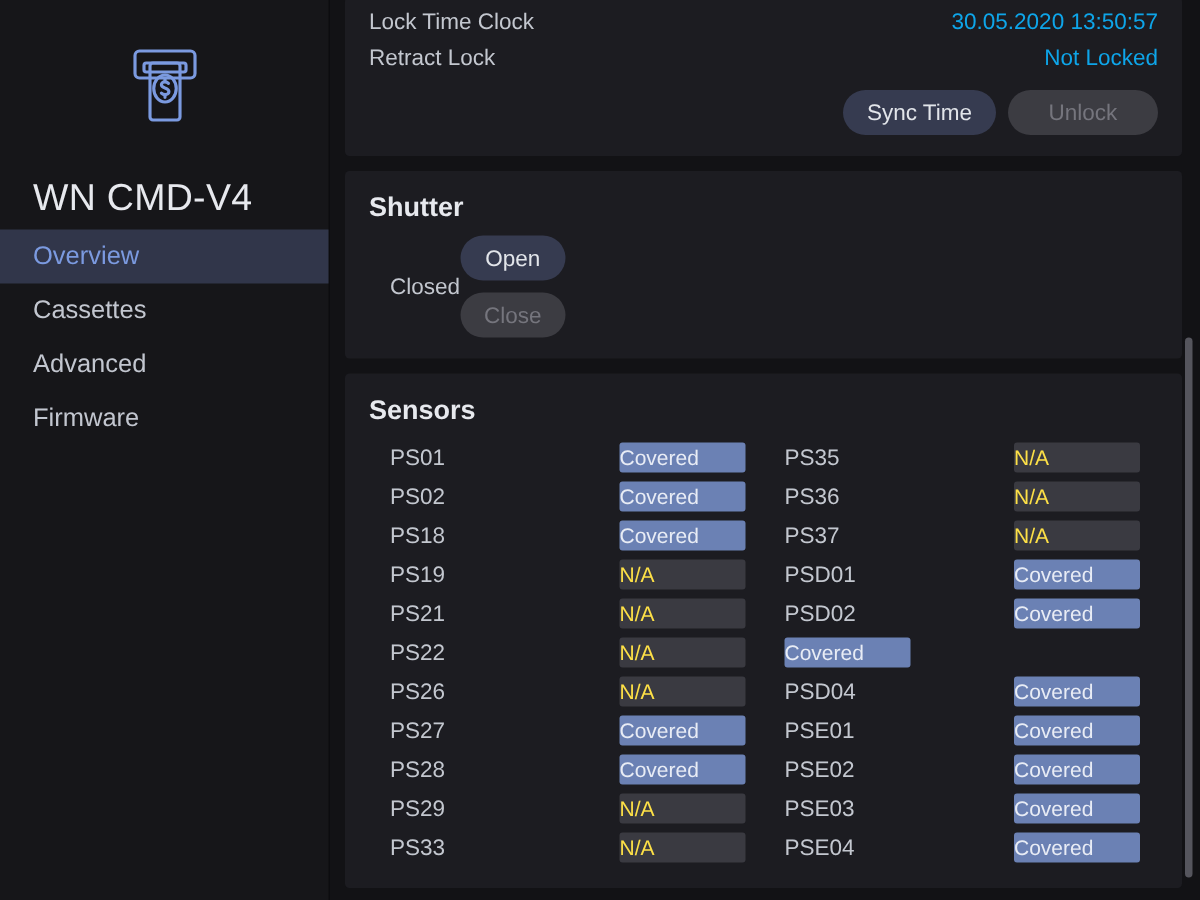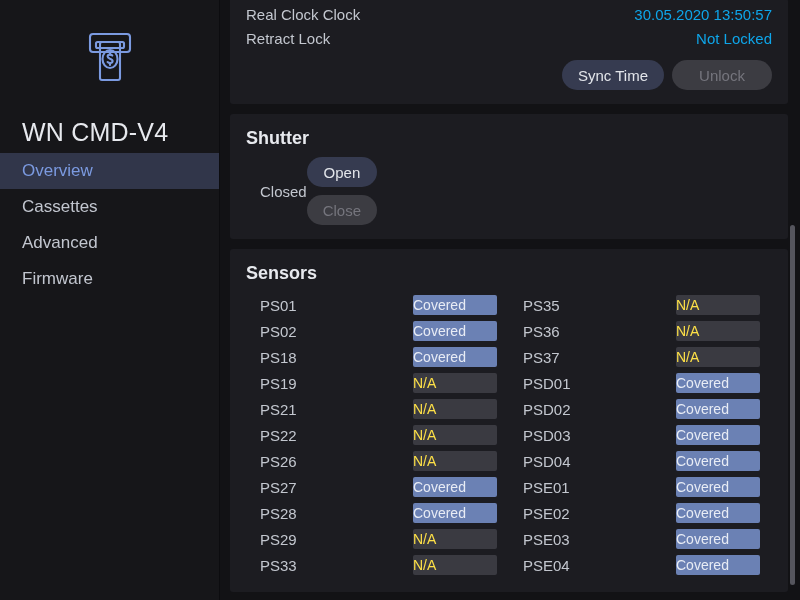--- a/index.html
+++ b/index.html
@@ -269,21 +269,21 @@
 
   <div class="content">
 
     <div class="panel" style="margin-top:-2px; padding-top:2px;">
       <div class="clipped-row">
         <span></span>
         <span></span>
       </div>
 
       <div class="info-row">
-        <span class="info-label">Real Clock Clock</span>
+        <span class="info-label">Lock Time Clock</span>
         <span class="info-value">30.05.2020 13:50:57</span>
       </div>
 
       <div class="info-row">
         <span class="info-label">Retract Lock</span>
         <span class="info-value">Not Locked</span>
       </div>
 
       <div class="btn-row">
         <button class="btn">Sync Time</button>
@@ -367,21 +367,20 @@
             </div>
             <div class="sensor-row">
               <span class="sensor-name">PSD01</span>
               <span class="badge covered">Covered</span>
             </div>
             <div class="sensor-row">
               <span class="sensor-name">PSD02</span>
               <span class="badge covered">Covered</span>
             </div>
             <div class="sensor-row">
-              <span class="sensor-name">PSD03</span>
               <span class="badge covered">Covered</span>
             </div>
             <div class="sensor-row">
               <span class="sensor-name">PSD04</span>
               <span class="badge covered">Covered</span>
             </div>
             <div class="sensor-row">
               <span class="sensor-name">PSE01</span>
               <span class="badge covered">Covered</span>
             </div>

